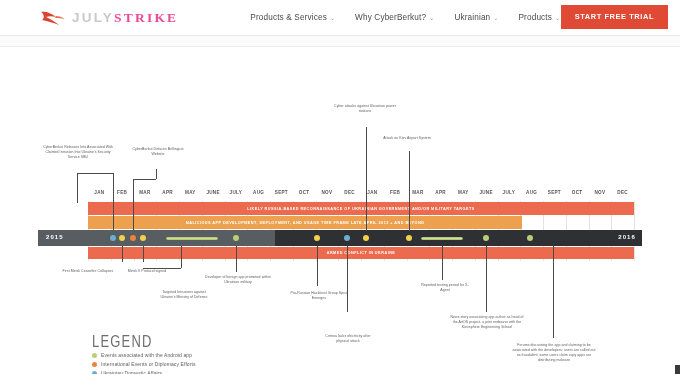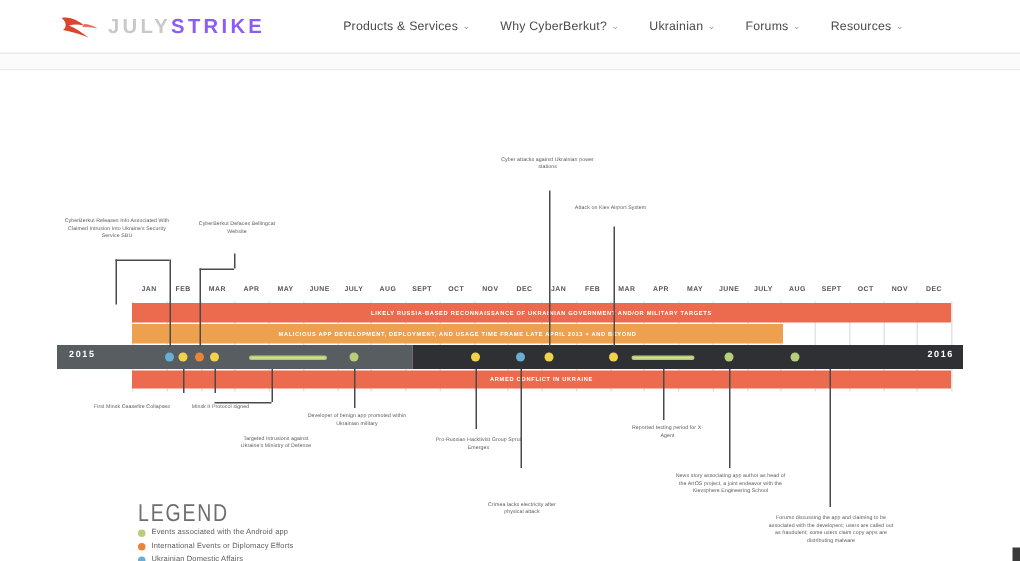--- a/index.html
+++ b/index.html
@@ -18,23 +18,23 @@
     background:#fff;
     display:flex; align-items:center;
     border-bottom:1px solid #e9e9e9;
     position:relative;
   }
   .logo-wrap { display:flex; align-items:center; margin-left:40px; }
   .falcon { width:26px; height:16px; position:relative; margin-right:6px; }
   .falcon svg { display:block; }
   .logo-text { font-size:13.5px; letter-spacing:2.2px; font-weight:600; }
   .logo-crowd { color:#c9c9c9; }
-  .logo-strike { color:#8b5cf6; }
-
-  .nav-links { display:flex; margin-left:52px; gap:20px; }
+  .logo-strike { color:#ec4899;font-family:Liberation Serif, serif; }
+
+  .nav-links { display:flex; margin-left:72px; gap:20px; }
   .nav-item {
     font-size:8.2px; color:#4a4a4a; letter-spacing:.15px;
     display:flex; align-items:center; gap:3px; cursor:pointer; white-space:nowrap;
   }
   .caret { font-size:6px; color:#9a9a9a; line-height:1; }
   .cta {
     position:absolute; right:12px; top:5px;
     background:#e04a34; color:#fff;
     font-size:7.4px; font-weight:bold; letter-spacing:.6px;
     padding:0 14px; height:24px; line-height:24px;
@@ -134,29 +134,30 @@
     </div>
     <div class="nav-item">
       <span>Why CyberBerkut?</span>
       <span class="caret">⌄</span>
     </div>
     <div class="nav-item">
       <span>Ukrainian</span>
       <span class="caret">⌄</span>
     </div>
     <div class="nav-item">
-      <span>Forums</span>
+      <span>Products</span>
       <span class="caret">⌄</span>
     </div>
     <div class="nav-item">
       <span>Resources</span>
       <span class="caret">⌄</span>
     </div>
   </div>
 
+  <button class="cta">START FREE TRIAL</button>
 </div>
 <div class="subbar"></div>
 
 <div class="canvas">
 
   <div id="gridlines">
       <div class="gridline" style="left: 88px; top: 154px; height: 60px;"></div>
       <div class="gridline" style="left: 110.75px; top: 154px; height: 60px;"></div>
       <div class="gridline" style="left: 133.5px; top: 154px; height: 60px;"></div>
       <div class="gridline" style="left: 156.25px; top: 154px; height: 60px;"></div>

